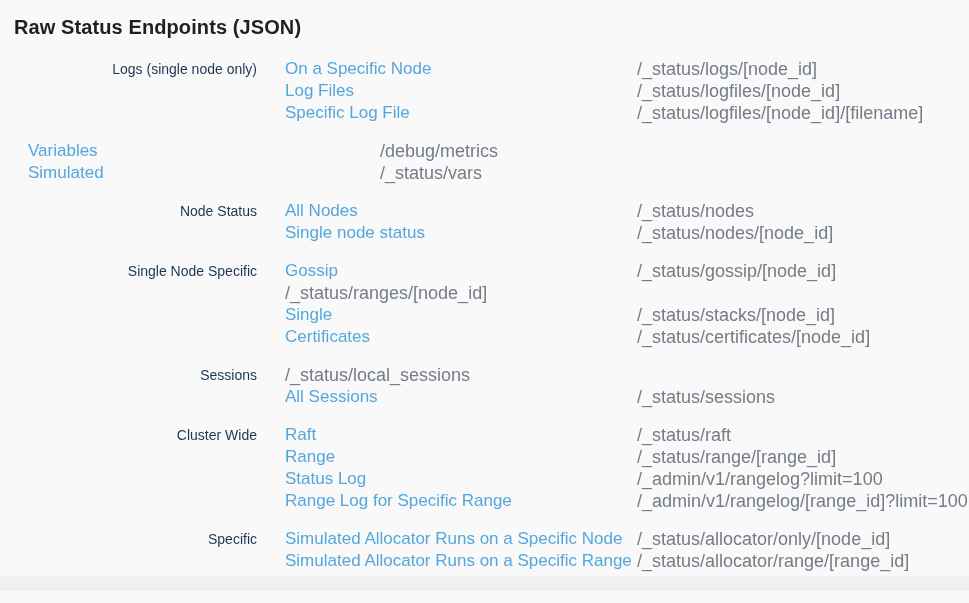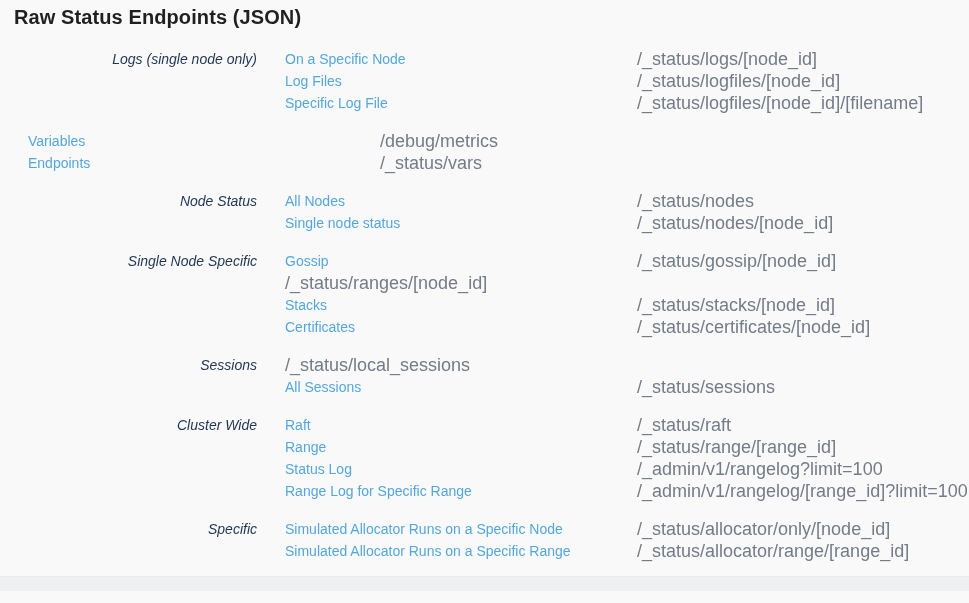--- a/index.html
+++ b/index.html
@@ -7,52 +7,51 @@
     width: 969px;
     height: 603px;
     overflow: hidden;
     background: #f9f9fa;
     font-family: "Liberation Sans", sans-serif;
   }
   .page {
     position: relative;
     width: 969px;
     height: 591px;
-    padding-top: 6px;
+    padding-top: 16px;
   }
   .title {
     margin: 0 0 20px 14px;
     font-size: 20px;
     line-height: 22px;
     font-weight: 600;
     letter-spacing: 0.1px;
     color: #1e2023;
   }
   .group {
     display: grid;
     grid-template-columns: 257px 1fr;
     margin-bottom: 16px;
   }
   .category {
     text-align: right;
     font-size: 14px;
     line-height: 22px;
     color: #1f3552;
     padding-top: 0;
-    font-style: italic;
   }
   .rows { display: block; }
   .row {
     display: grid;
     grid-template-columns: 352px 1fr;
     padding-left: 28px;
     line-height: 22px;
   }
   .link {
-    font-size: 14px;
+    font-size: 17px;
     color: #54a7dc;
     text-decoration: none;
     cursor: pointer;
   }
   .path {
     font-size: 18px;
     color: #747c88;
   }
   .bottom-band {
     position: absolute;
@@ -91,21 +90,21 @@
   </div>
 
   <div class="group">
     <div class="rows">
   <div class="row">
     <a class="link" href="#">Variables</a>
     <span class="path">/debug/metrics</span>
   </div>
 
   <div class="row">
-    <a class="link" href="#">Endpoints</a>
+    <a class="link" href="#">Simulated</a>
     <span class="path">/_status/vars</span>
   </div>
 </div>
   </div>
 
   <div class="group">
     <div class="category">Node Status</div>
     <div class="rows">
   <div class="row">
     <a class="link" href="#">All Nodes</a>
@@ -125,21 +124,21 @@
   <div class="row">
     <a class="link" href="#">Gossip</a>
     <span class="path">/_status/gossip/[node_id]</span>
   </div>
 
   <div class="row">
     <span class="path">/_status/ranges/[node_id]</span>
   </div>
 
   <div class="row">
-    <a class="link" href="#">Stacks</a>
+    <a class="link" href="#">Single</a>
     <span class="path">/_status/stacks/[node_id]</span>
   </div>
 
   <div class="row">
     <a class="link" href="#">Certificates</a>
     <span class="path">/_status/certificates/[node_id]</span>
   </div>
 </div>
   </div>
 

